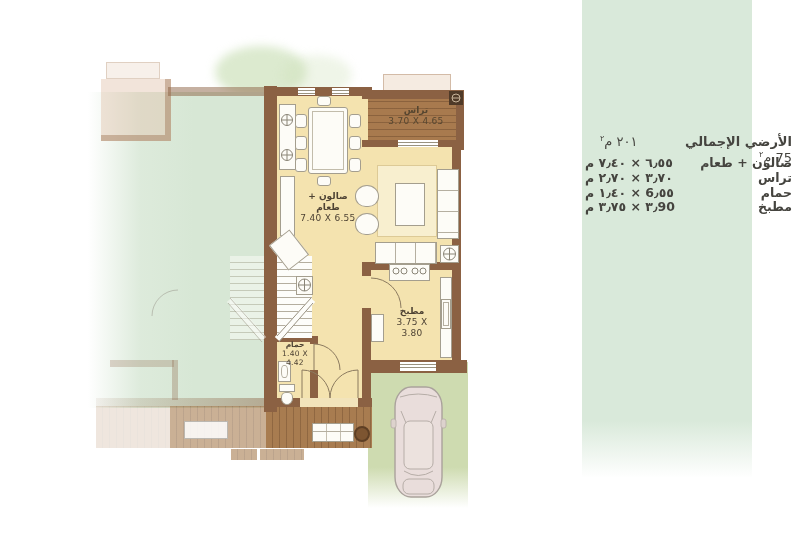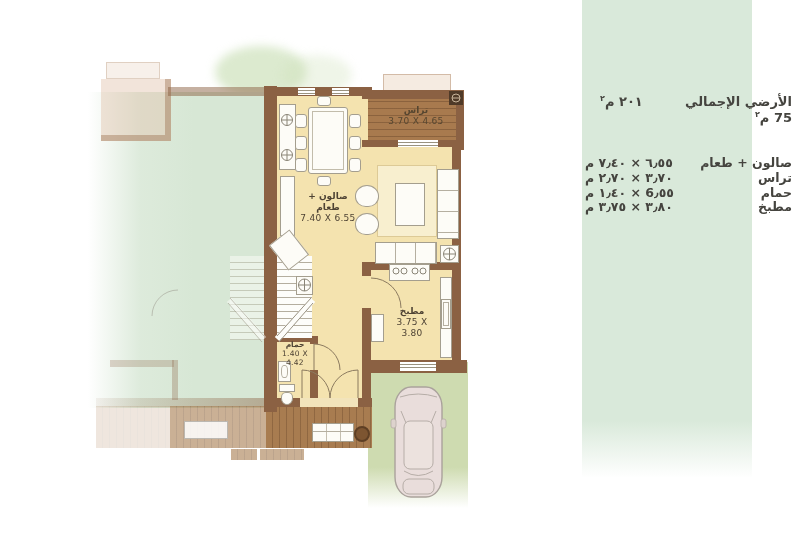--- a/index.html
+++ b/index.html
@@ -18,21 +18,21 @@
   .panel-strip{position:absolute;left:582px;top:0;width:170px;height:478px;
       background:linear-gradient(to bottom,#d9e9da 0 88%,rgba(217,233,218,0));}
   .title-box{position:absolute;left:523px;top:38px;width:240px;height:38px;background:#a7c4a9;
       border-radius:7px;display:flex;align-items:center;justify-content:center;
       color:#333f36;font-size:18px;font-weight:600;}
   .rows{position:absolute;color:#45443f;}
   .rows .row{display:flex;justify-content:space-between;align-items:baseline;}
   .areas{left:600px;top:94px;width:192px;font-size:13px;}
   .areas .row{height:16px;}
   .areas .lab{font-weight:bold;}
-  .areas .val{font-weight:700;}
+  .areas .val{font-weight:400;margin-top:40px;}
   .areas sup{font-size:8px;}
   .rooms{left:585px;top:155px;width:207px;font-size:12.5px;}
   .rooms .row{height:14.8px;}
   .rooms .lab{font-weight:bold;}
   .rooms .val{font-weight:600;}
   .watermark{position:absolute;left:170px;top:500px;width:470px;text-align:center;
       font-family:"Liberation Sans",sans-serif;font-size:21px;font-weight:bold;letter-spacing:.5px;
       color:#9b9b9b;text-shadow:1px 1px 0 #ffffff,-1px -1px 0 #e8e8e8,1px -1px 0 #f5f5f5,-1px 1px 0 #f0f0f0;
       z-index:50;}
   svg.overlay{position:absolute;left:0;top:0;z-index:30;pointer-events:none;}
@@ -250,18 +250,18 @@
     <div class="row">
       <span class="lab">تراس</span>
       <span class="val">٣٫٧٠ × ٢٫٧٠ م</span>
     </div>
     <div class="row">
       <span class="lab">حمام</span>
       <span class="val">6٫٥٥ × ١٫٤٠ م</span>
     </div>
     <div class="row">
       <span class="lab">مطبخ</span>
-      <span class="val">٣٫٨٠ × ٣٫٧٥ م</span>
+      <span class="val">٣٫90 × ٣٫٧٥ م</span>
     </div>
   </div>
 
 
 </div>
 
 </body></html>

